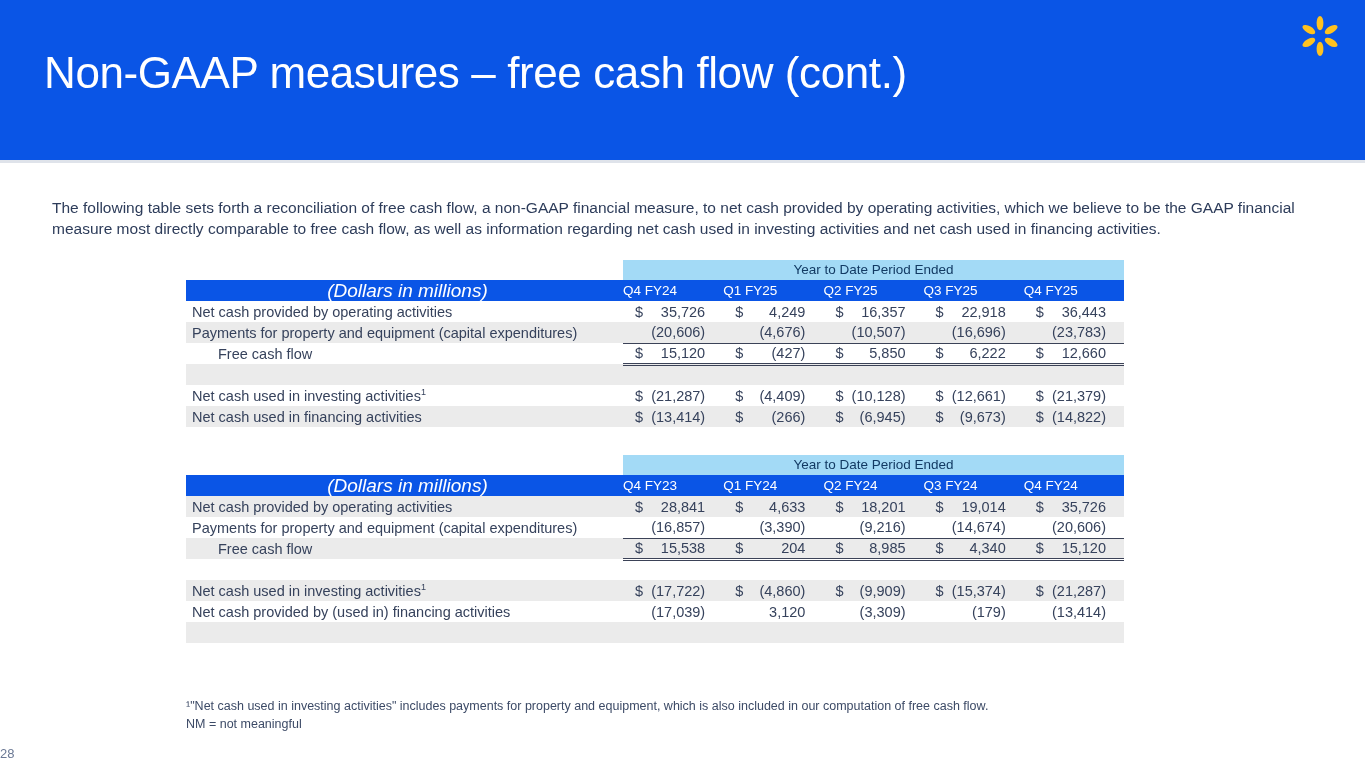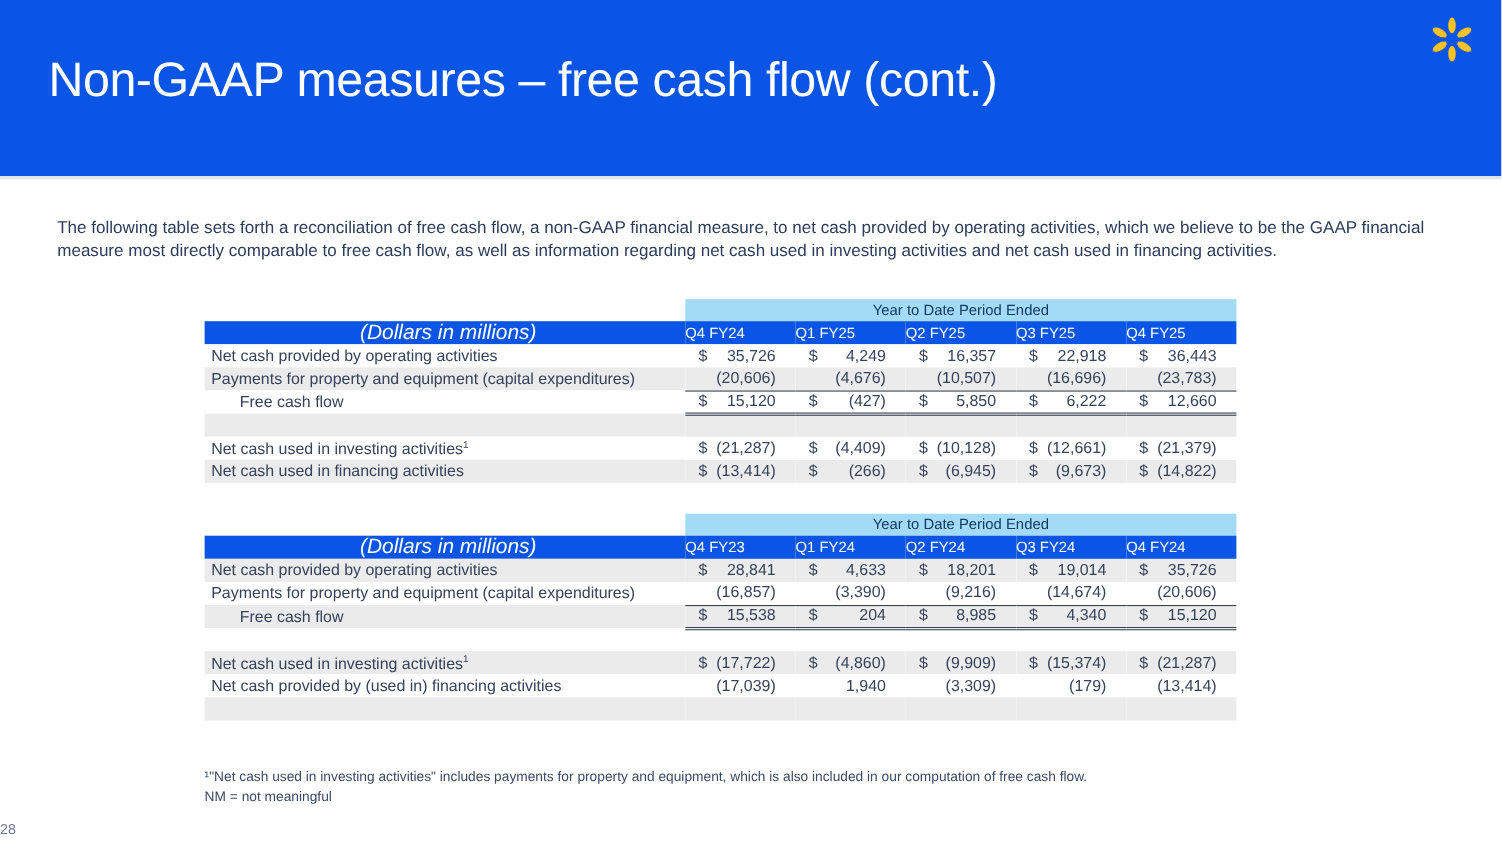--- a/index.html
+++ b/index.html
@@ -30,21 +30,21 @@
   
   .intro {
     position:absolute; left:52px; top:197px; width:1262px;
     font-size:15.5px; line-height:21px; color:#2d3c5a;
   }
 
   
   .tbl {
     position:absolute; left:186px; width:938px;
     border-collapse:collapse; table-layout:fixed;
-    font-size:14px; color:#36425c;margin-top:12px;
+    font-size:14px; color:#36425c;
   }
   #table1 { top:260px; }
   #table2 { top:455px; }
 
   .tbl col.c-label { width:437px; }
   .tbl col.c-num   { width:100.2px; }
 
   .tbl td, .tbl th { padding:0; font-weight:400; vertical-align:middle; }
 
   
@@ -278,21 +278,21 @@
         <td class="num"><span class="cur">$</span><span>(17,722)</span></td>
         <td class="num"><span class="cur">$</span><span>(4,860)</span></td>
         <td class="num"><span class="cur">$</span><span>(9,909)</span></td>
         <td class="num"><span class="cur">$</span><span>(15,374)</span></td>
         <td class="num"><span class="cur">$</span><span>(21,287)</span></td>
       </tr>
 
       <tr class="r white">
         <td class="lbl">Net cash provided by (used in) financing activities</td>
         <td class="num"><span class="cur"></span><span>(17,039)</span></td>
-        <td class="num"><span class="cur"></span><span>1,940</span></td>
+        <td class="num"><span class="cur"></span><span>3,120</span></td>
         <td class="num"><span class="cur"></span><span>(3,309)</span></td>
         <td class="num"><span class="cur"></span><span>(179)</span></td>
         <td class="num"><span class="cur"></span><span>(13,414)</span></td>
       </tr>
 
       <tr class="r gray spacer">
         <td></td>
         <td></td>
         <td></td>
         <td></td>

